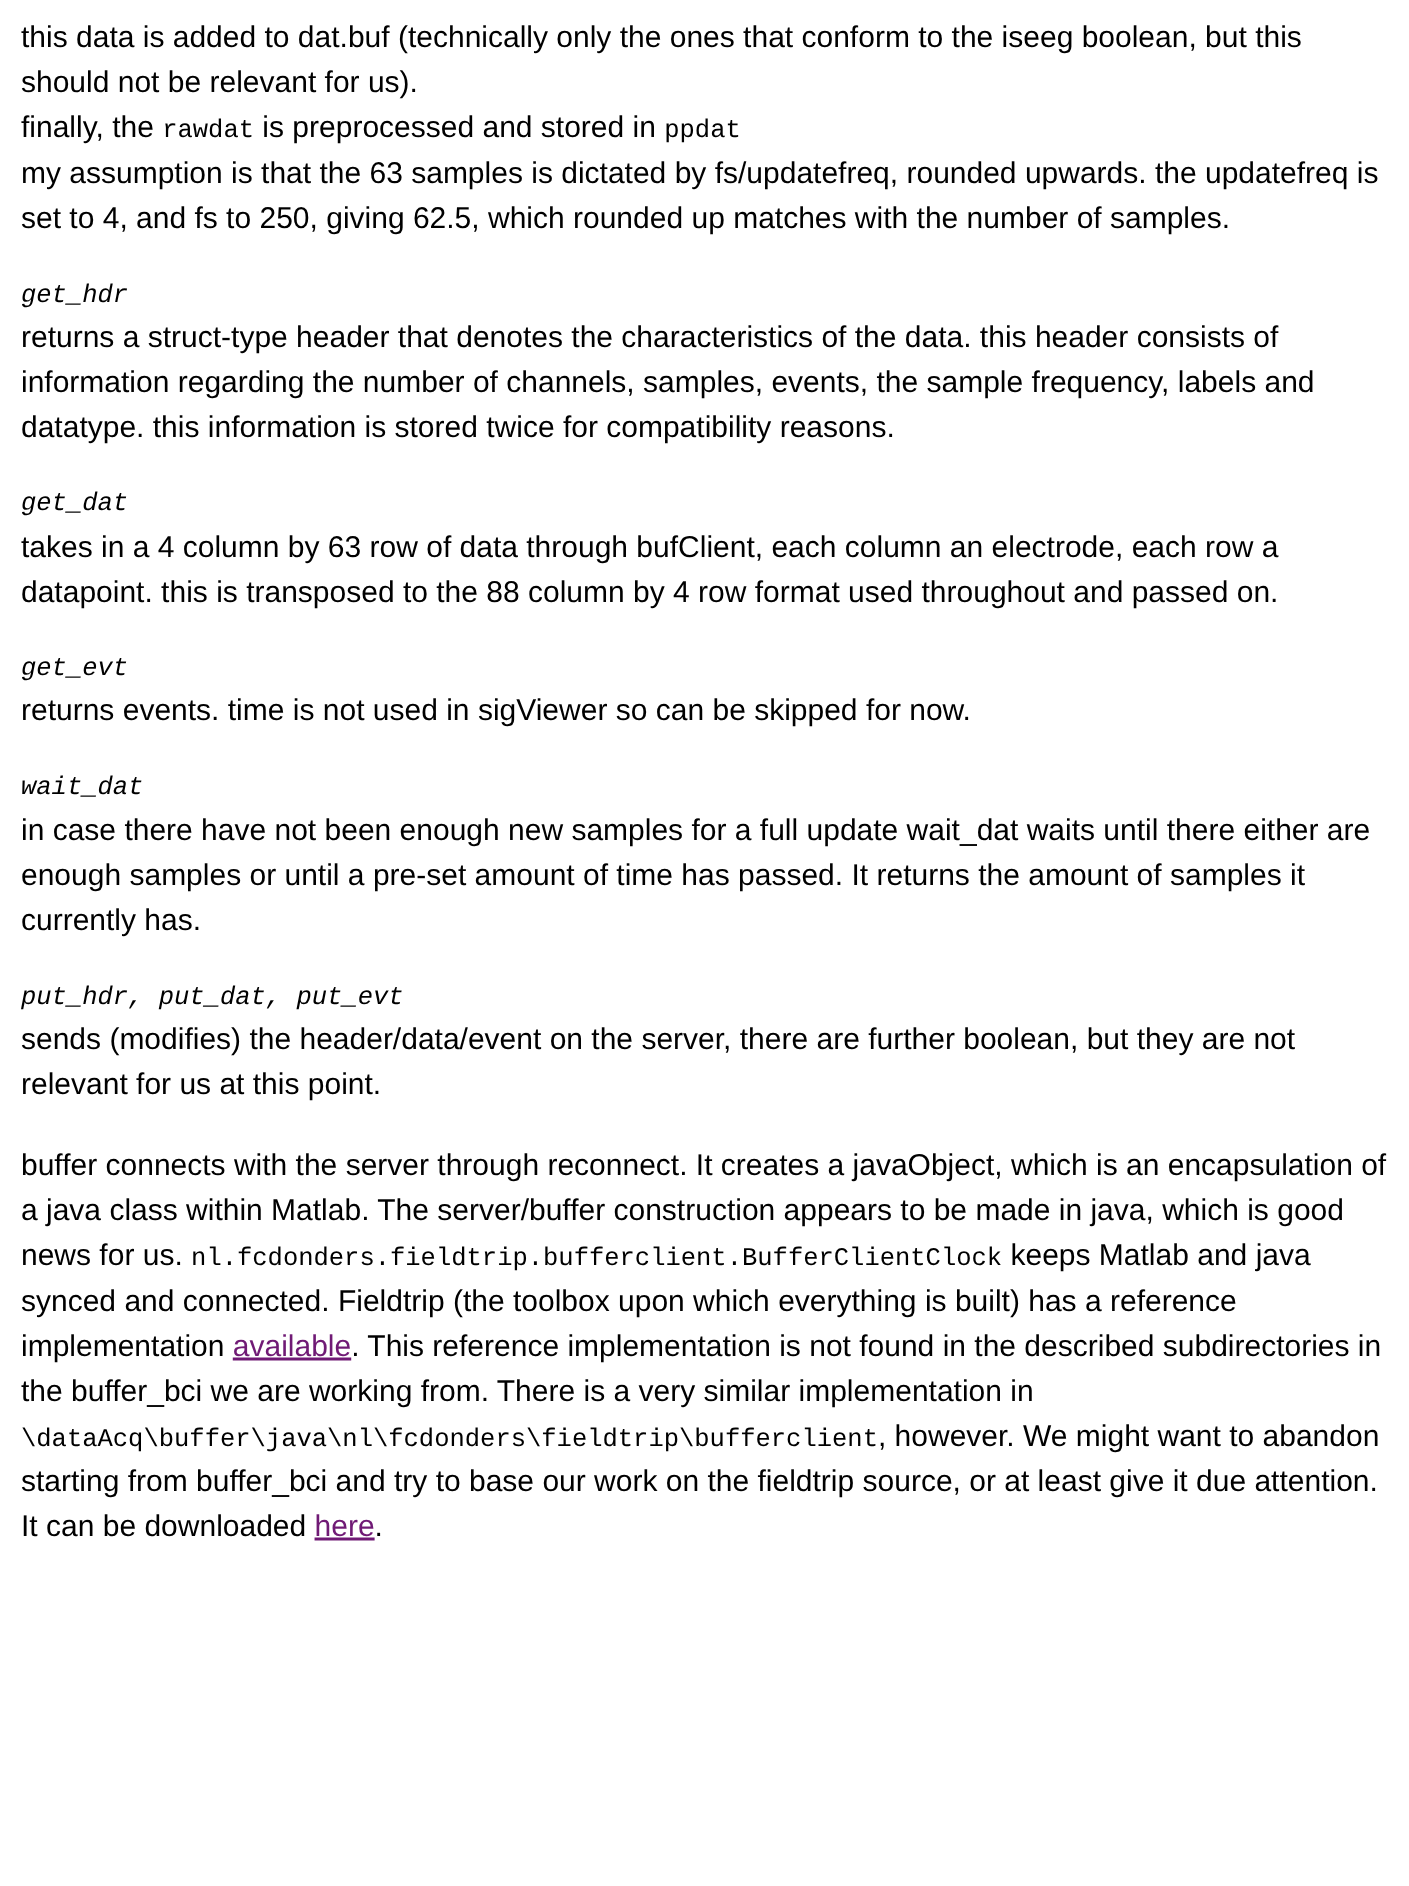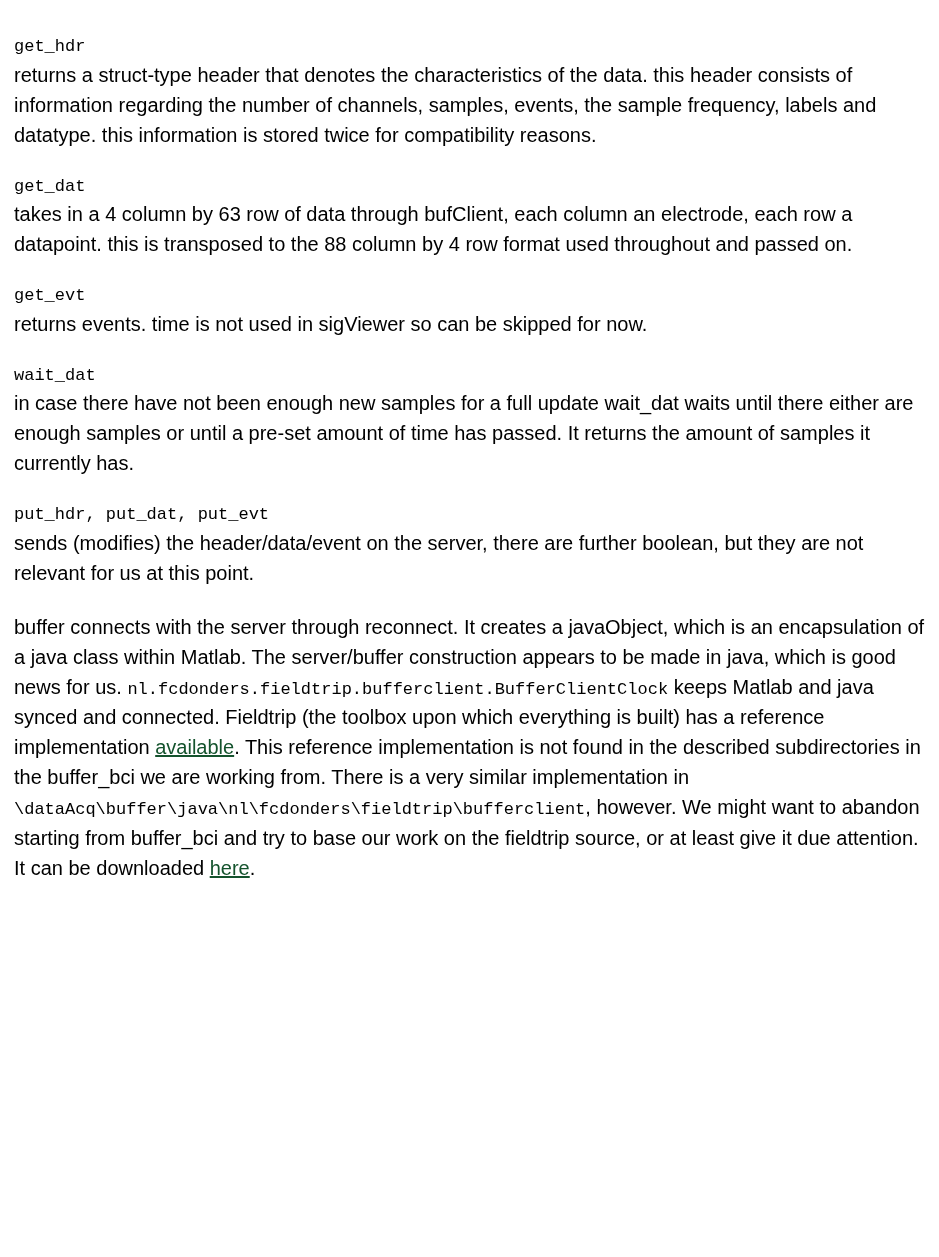--- a/index.html
+++ b/index.html
@@ -20,30 +20,34 @@
   }
   .code {
     font-family: "Courier New", Courier, monospace;
     font-size: 17px;
   }
   .cmd-header {
     font-family: "Courier New", Courier, monospace;
     font-size: 17px;
     margin-top: 24px;
     margin-bottom: 0;
+    font-style: italic;
   }
   a {
-    color: #14532d;
+    color: #701a75;
     text-decoration: underline;
   }
 </style>
 </head>
 <body>
 
 <div class="block">
+  <p>this data is added to dat.buf (technically only the ones that conform to the iseeg boolean, but this should not be relevant for us).</p>
+  <p><span>finally, the </span><span class="code">rawdat</span><span> is preprocessed and stored in </span><span class="code">ppdat</span></p>
+  <p>my assumption is that the 63 samples is dictated by fs/updatefreq, rounded upwards. the updatefreq is set to 4, and fs to 250, giving 62.5, which rounded up matches with the number of samples.</p>
 </div>
 
 <p class="cmd-header">get_hdr</p>
 <p class="block">returns a struct-type header that denotes the characteristics of the data. this header consists of information regarding the number of channels, samples, events, the sample frequency, labels and datatype. this information is stored twice for compatibility reasons.</p>
 
 <p class="cmd-header">get_dat</p>
 <p class="block">takes in a 4 column by 63 row of data through bufClient, each column an electrode, each row a datapoint. this is transposed to the 88 column by 4 row format used throughout and passed on.</p>
 
 <p class="cmd-header">get_evt</p>
 <p class="block">returns events. time is not used in sigViewer so can be skipped for now.</p>

